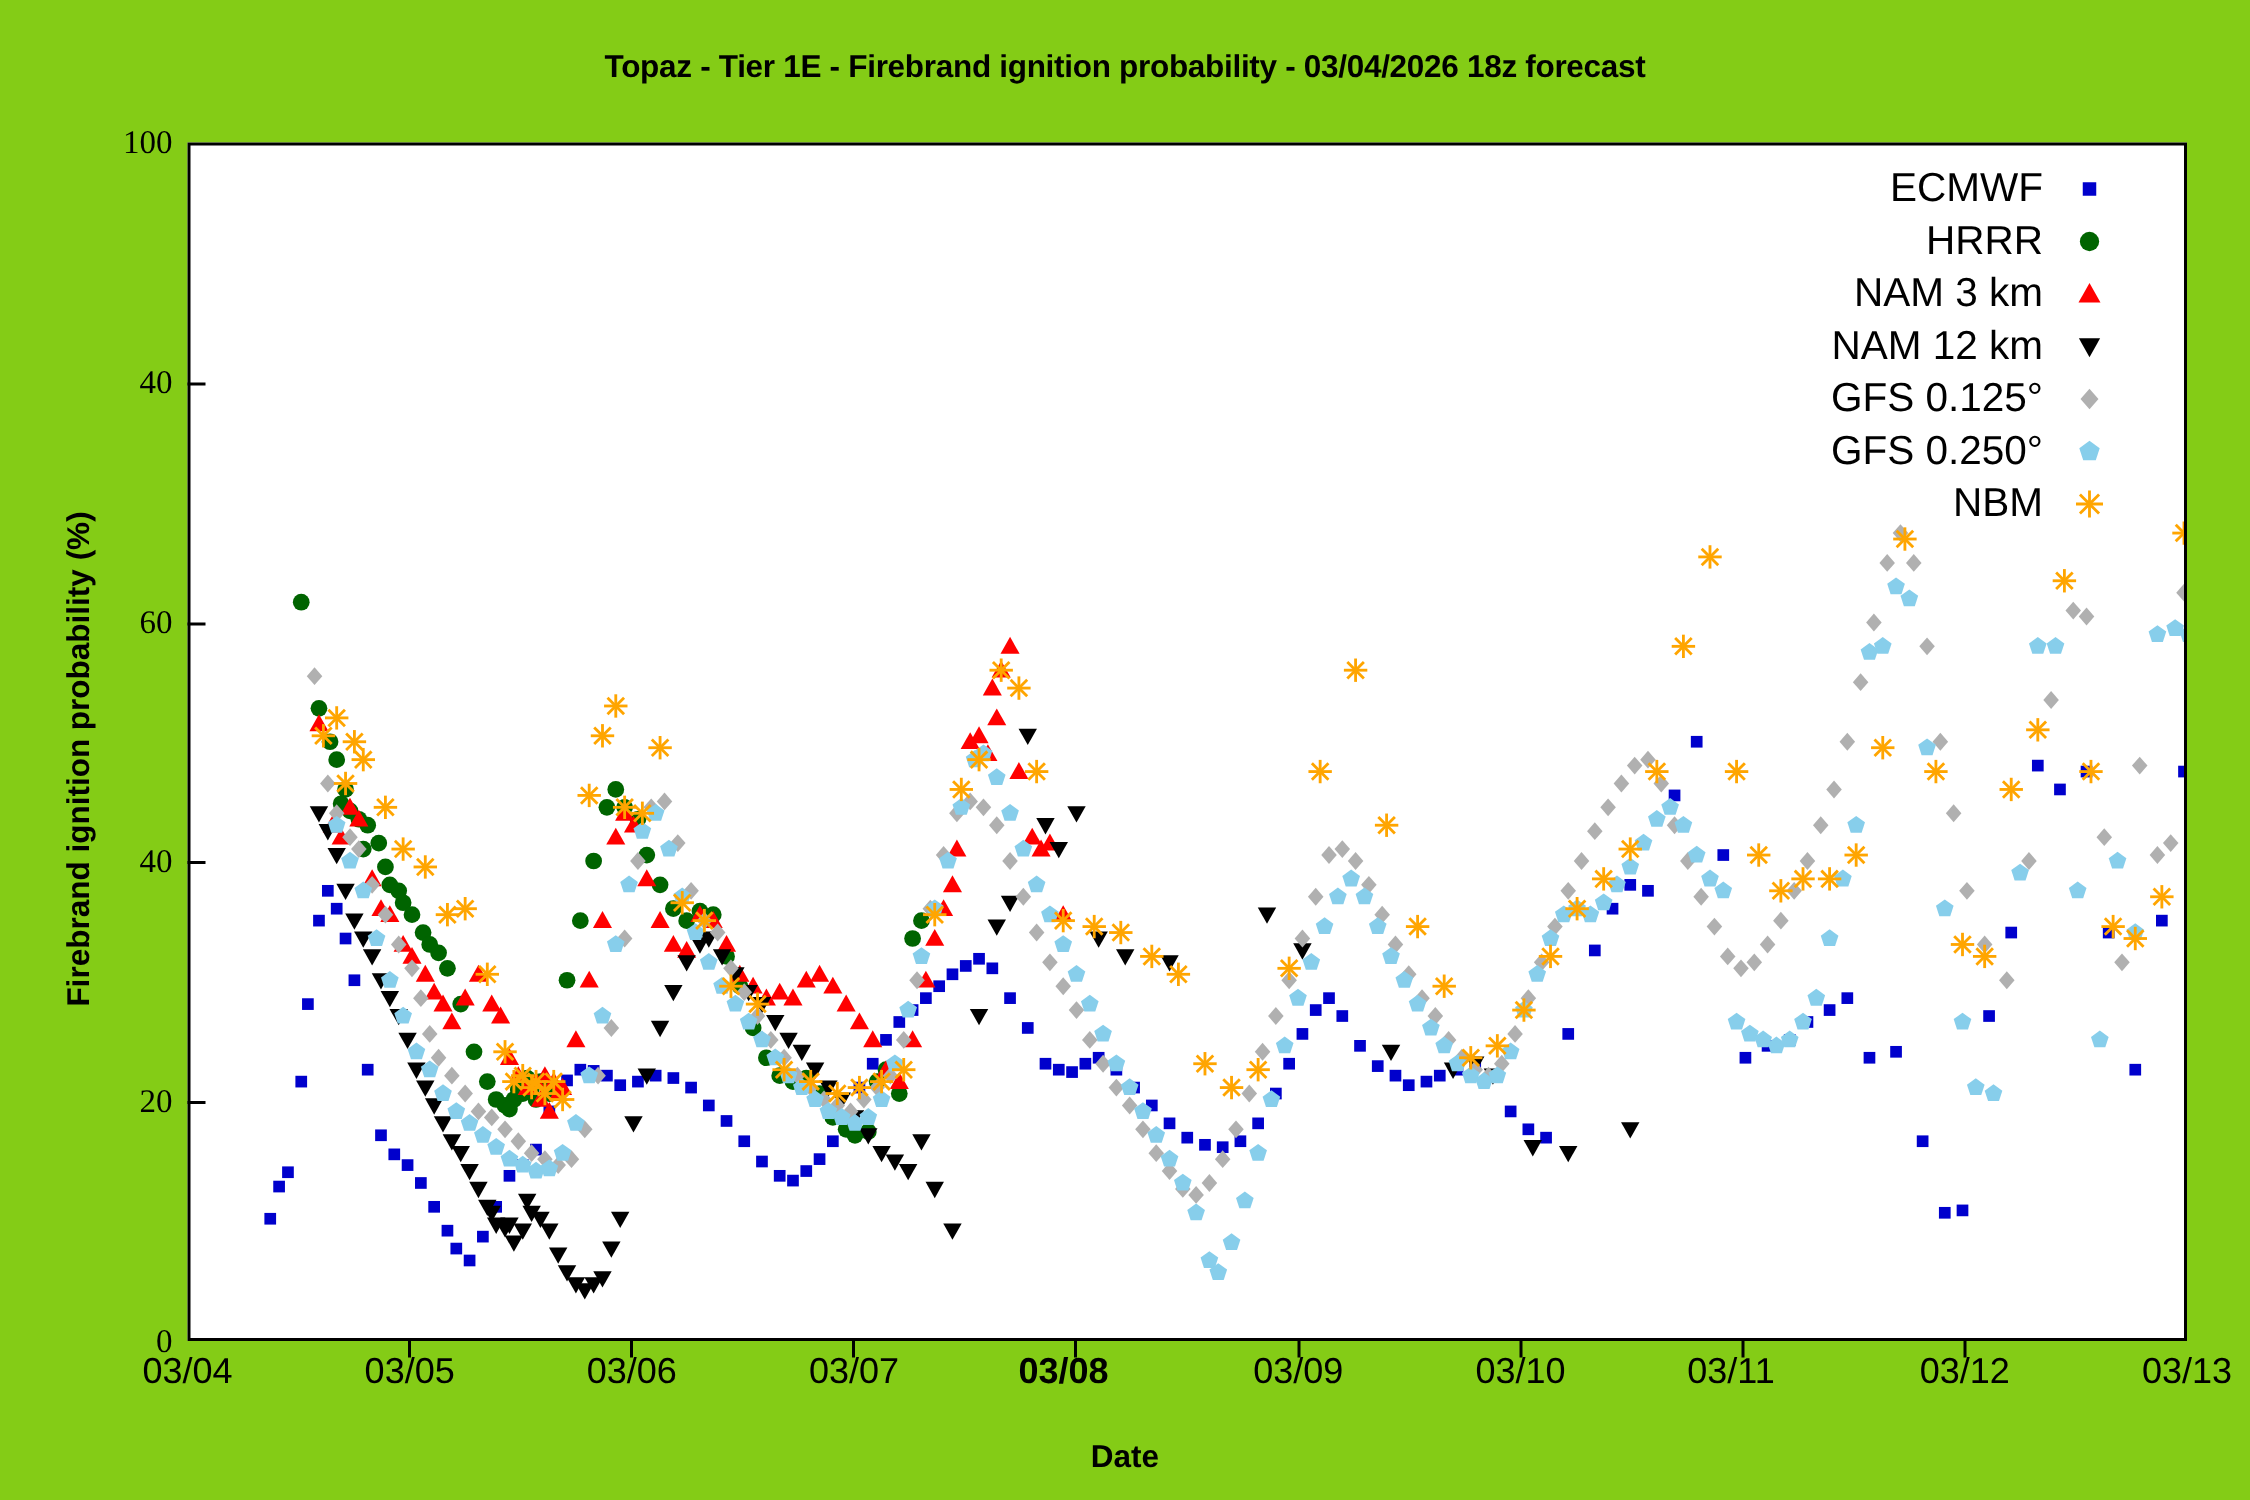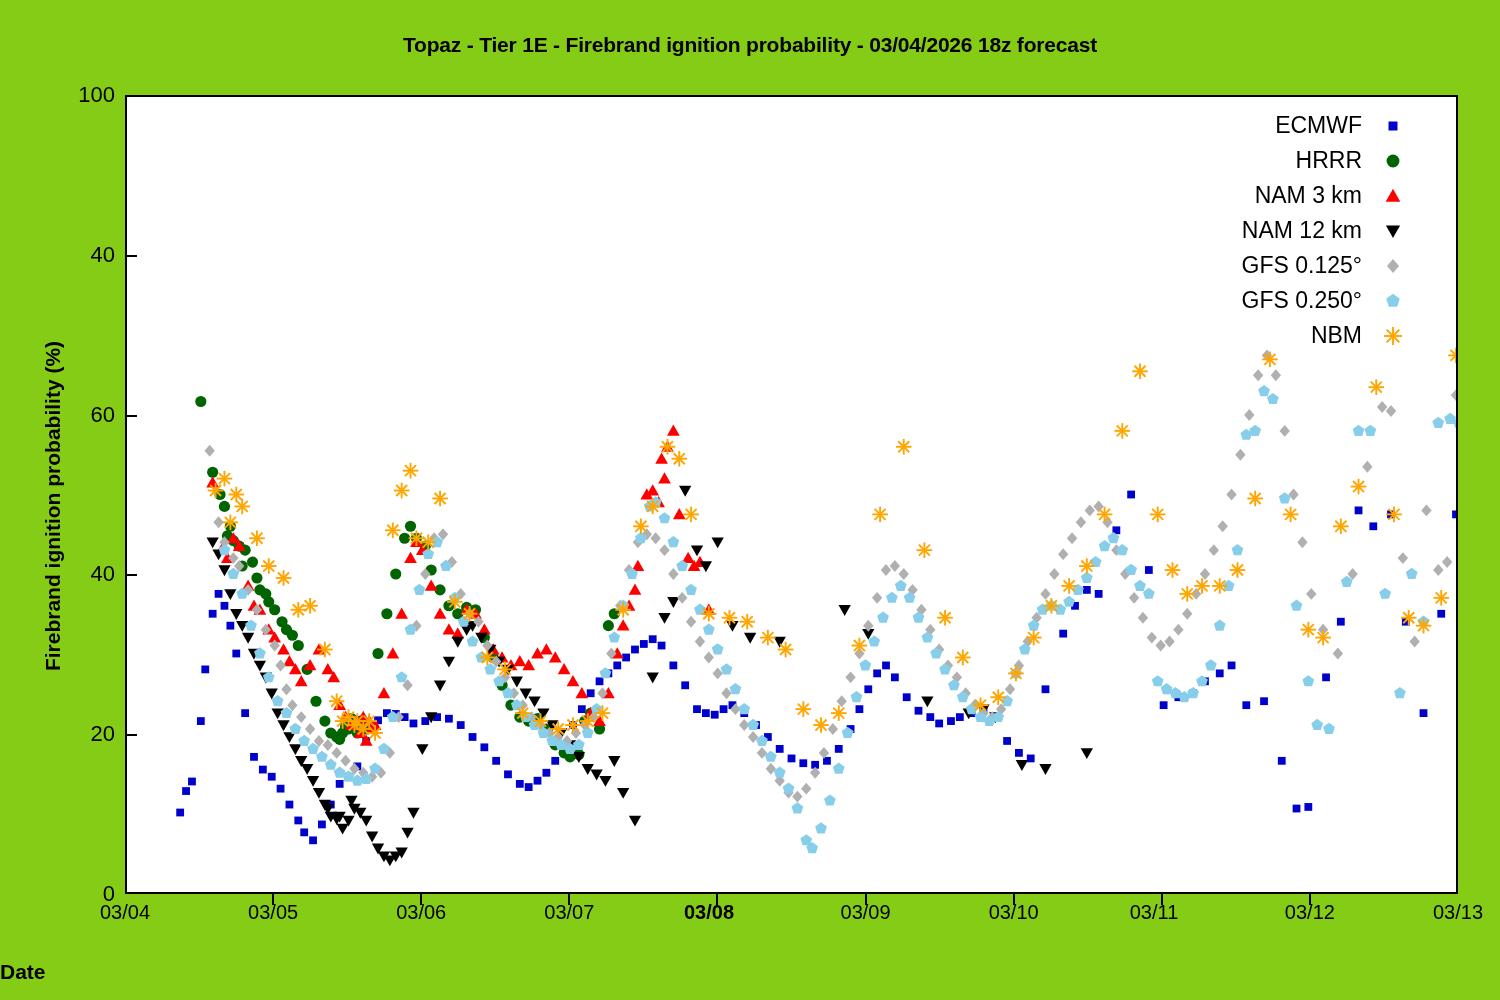--- a/index.html
+++ b/index.html
@@ -45,20 +45,21 @@
     display: block;
   }
   .ytick-label {
     position: absolute;
     right: 0;
     width: 70px;
     text-align: right;
     font-size: 22px;
     color: #000000;
     transform: translateY(-50%);
+    font-family: Liberation Serif, serif;
   }
   #ytick-labels {
     position: absolute;
     left: 35px;
     top: 0;
     width: 80px;
     height: 1000px;
   }
   .ytick-mark {
     position: absolute;
@@ -66,21 +67,21 @@
     width: 12px;
     height: 2px;
     background: #000000;
   }
   .xtick-label {
     position: absolute;
     width: 140px;
     margin-left: -70px;
     text-align: center;
     top: 901px;
-    font-size: 20px;
+    font-size: 24px;
     color: #000000;
   }
   .xtick-mark {
     position: absolute;
     top: 894px;
     width: 2px;
     height: 11px;
     background: #000000;
   }
   #y-axis-title {
@@ -93,39 +94,40 @@
     transform-origin: center center;
     font-size: 21px;
     font-weight: bold;
     color: #000000;
   }
   #x-axis-title {
     position: absolute;
     left: 0;
     top: 960px;
     width: 1500px;
+    text-align: center;
     font-size: 21px;
     font-weight: bold;
     color: #000000;
   }
   #legend {
     position: absolute;
     left: 1175px;
     top: 108px;
     width: 235px;
   }
   .legend-row {
     position: relative;
     height: 35px;
     display: flex;
     align-items: center;
     justify-content: flex-end;
   }
   .legend-label {
-    font-size: 23px;
+    font-size: 27px;
     color: #000000;
     white-space: nowrap;
     padding-right: 14px;
   }
   .legend-marker {
     width: 34px;
     height: 30px;
     flex: 0 0 34px;
     position: relative;
   }

